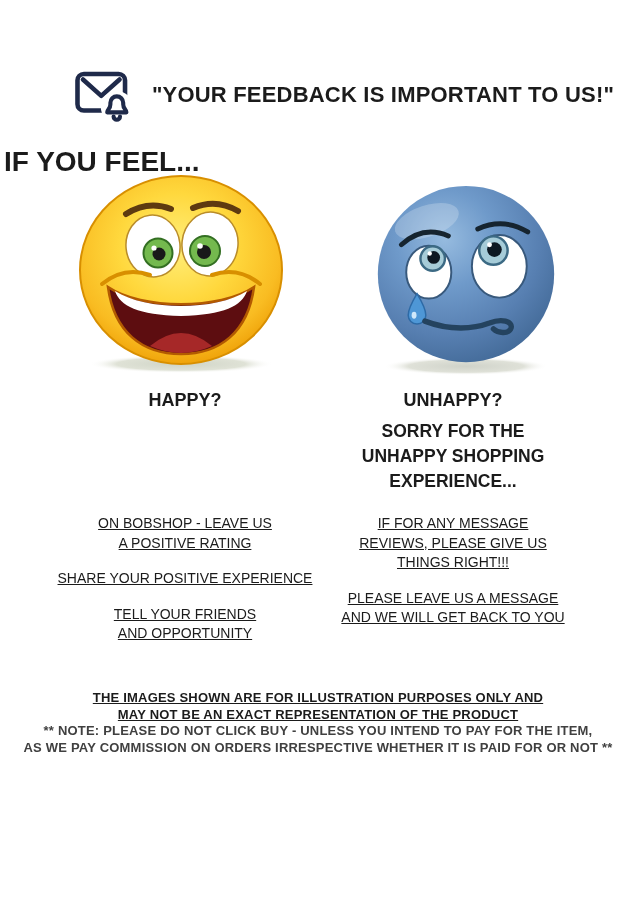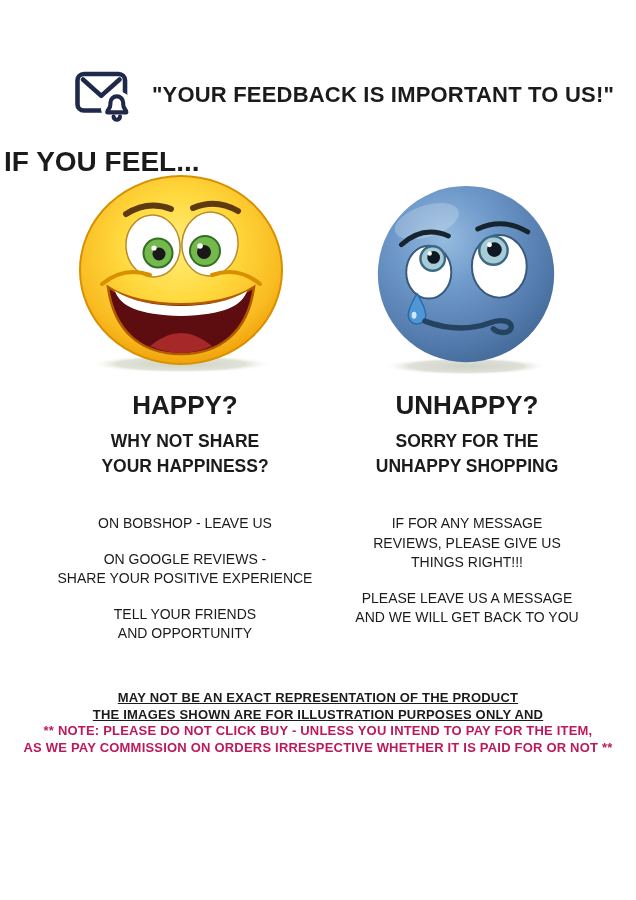--- a/index.html
+++ b/index.html
@@ -10,28 +10,28 @@
   }
   .header { position:absolute; top:66px; left:72px; right:20px; display:flex; align-items:center; }
   .header-icon { width:64px; height:58px; flex:0 0 auto; }
   .title { flex:1; margin:0 0 0 14px; text-align:center; font-size:22px; font-weight:bold; letter-spacing:0.2px; }
   .subtitle { position:absolute; top:142px; left:0; width:100%; margin:4px; font-size:28px; font-weight:bold; }
   .face { position:absolute; }
   .face-happy { left:74px; top:174px; }
   .face-sad  { left:368px; top:182px; }
   .column { position:absolute; width:300px; text-align:center; top:390px; }
   .col-left  { left:35px; }
-  .col-right { left:317px; }
-  .col-heading { margin:0 0 8px 0; font-size:26px; font-weight:bold; }
+  .col-right { left:303px; }
+  .col-heading { margin:0 0 8px 0; font-size:18px; font-weight:bold; }
   .col-sub { font-size:17.5px; font-weight:bold; line-height:25px; }
-  .col-body { position:absolute; top:124px; left:0; width:100%; font-size:14px; line-height:19.5px; }
+  .col-body { position:absolute; top:124px; left:0; width:100%; font-size:14px; line-height:19.5px;text-decoration:underline; }
   .body-group { margin:0 0 16px 0; }
   .footer { position:absolute; top:690px; left:0; width:100%; text-align:center; }
   .disclaimer-line { font-size:13px; font-weight:bold; line-height:16.5px; letter-spacing:0.2px; text-decoration:underline; }
-  .note-line { font-size:13px; font-weight:bold; line-height:16.5px; letter-spacing:0.2px; color:#be185d; }
+  .note-line { font-size:13px; font-weight:bold; line-height:16.5px; letter-spacing:0.2px; color:#404040; }
 </style>
 </head>
 <body>
 
 <div class="page">
 
   <header class="header">
     <div class="header-icon">
       <svg viewBox="0 0 70 62" width="64" height="58" aria-hidden="true">
         <g fill="none" stroke="#1f2a4a" stroke-width="5" stroke-linecap="round" stroke-linejoin="round">
@@ -114,58 +114,55 @@
       <circle cx="129" cy="69" r="7.5" fill="#0d1822"></circle>
       <circle cx="124" cy="64" r="2.5" fill="#ffffff"></circle>
       <path d="M50 114 q9 15 9 22 a9 9 0 1 1 -18 0 q0 -7 9 -22 z" fill="#4e97d6" stroke="#2d6aa6" stroke-width="1.5"></path>
       <ellipse cx="47" cy="136" rx="2.5" ry="3.5" fill="#cfe8fa"></ellipse>
       <path d="M58 142 C84 152 108 150 124 144 C136 139 148 142 146 149 C144 155 133 155 128 150" fill="none" stroke="#24435f" stroke-width="5.5" stroke-linecap="round"></path>
     </svg>
   </div>
 
   <section class="column col-left">
     <h3 class="col-heading">HAPPY?</h3>
-    <div class="col-sub">
-      <div>WHY NOT SHARE</div>
-      <div>YOUR HAPPINESS?</div>
-    </div>
     <div class="col-body">
       <div class="body-group">
         <div>ON BOBSHOP - LEAVE US</div>
+        <div>A POSITIVE RATING</div>
       </div>
       <div class="body-group">
-        <div>ON GOOGLE REVIEWS -</div>
         <div>SHARE YOUR POSITIVE EXPERIENCE</div>
       </div>
       <div class="body-group">
         <div>TELL YOUR FRIENDS</div>
         <div>AND OPPORTUNITY</div>
       </div>
     </div>
   </section>
 
   <section class="column col-right">
     <h3 class="col-heading">UNHAPPY?</h3>
     <div class="col-sub">
       <div>SORRY FOR THE</div>
       <div>UNHAPPY SHOPPING</div>
+      <div>EXPERIENCE...</div>
     </div>
     <div class="col-body">
       <div class="body-group">
         <div>IF FOR ANY MESSAGE</div>
         <div>REVIEWS, PLEASE GIVE US</div>
         <div>THINGS RIGHT!!!</div>
       </div>
       <div class="body-group">
         <div>PLEASE LEAVE US A MESSAGE</div>
         <div>AND WE WILL GET BACK TO YOU</div>
       </div>
     </div>
   </section>
 
   <footer class="footer">
+    <div class="disclaimer-line">THE IMAGES SHOWN ARE FOR ILLUSTRATION PURPOSES ONLY AND</div>
     <div class="disclaimer-line">MAY NOT BE AN EXACT REPRESENTATION OF THE PRODUCT</div>
-    <div class="disclaimer-line">THE IMAGES SHOWN ARE FOR ILLUSTRATION PURPOSES ONLY AND</div>
     <div class="note-line">** NOTE: PLEASE DO NOT CLICK BUY - UNLESS YOU INTEND TO PAY FOR THE ITEM,</div>
     <div class="note-line">AS WE PAY COMMISSION ON ORDERS IRRESPECTIVE WHETHER IT IS PAID FOR OR NOT **</div>
   </footer>
 
 </div>
 
 </body></html>

